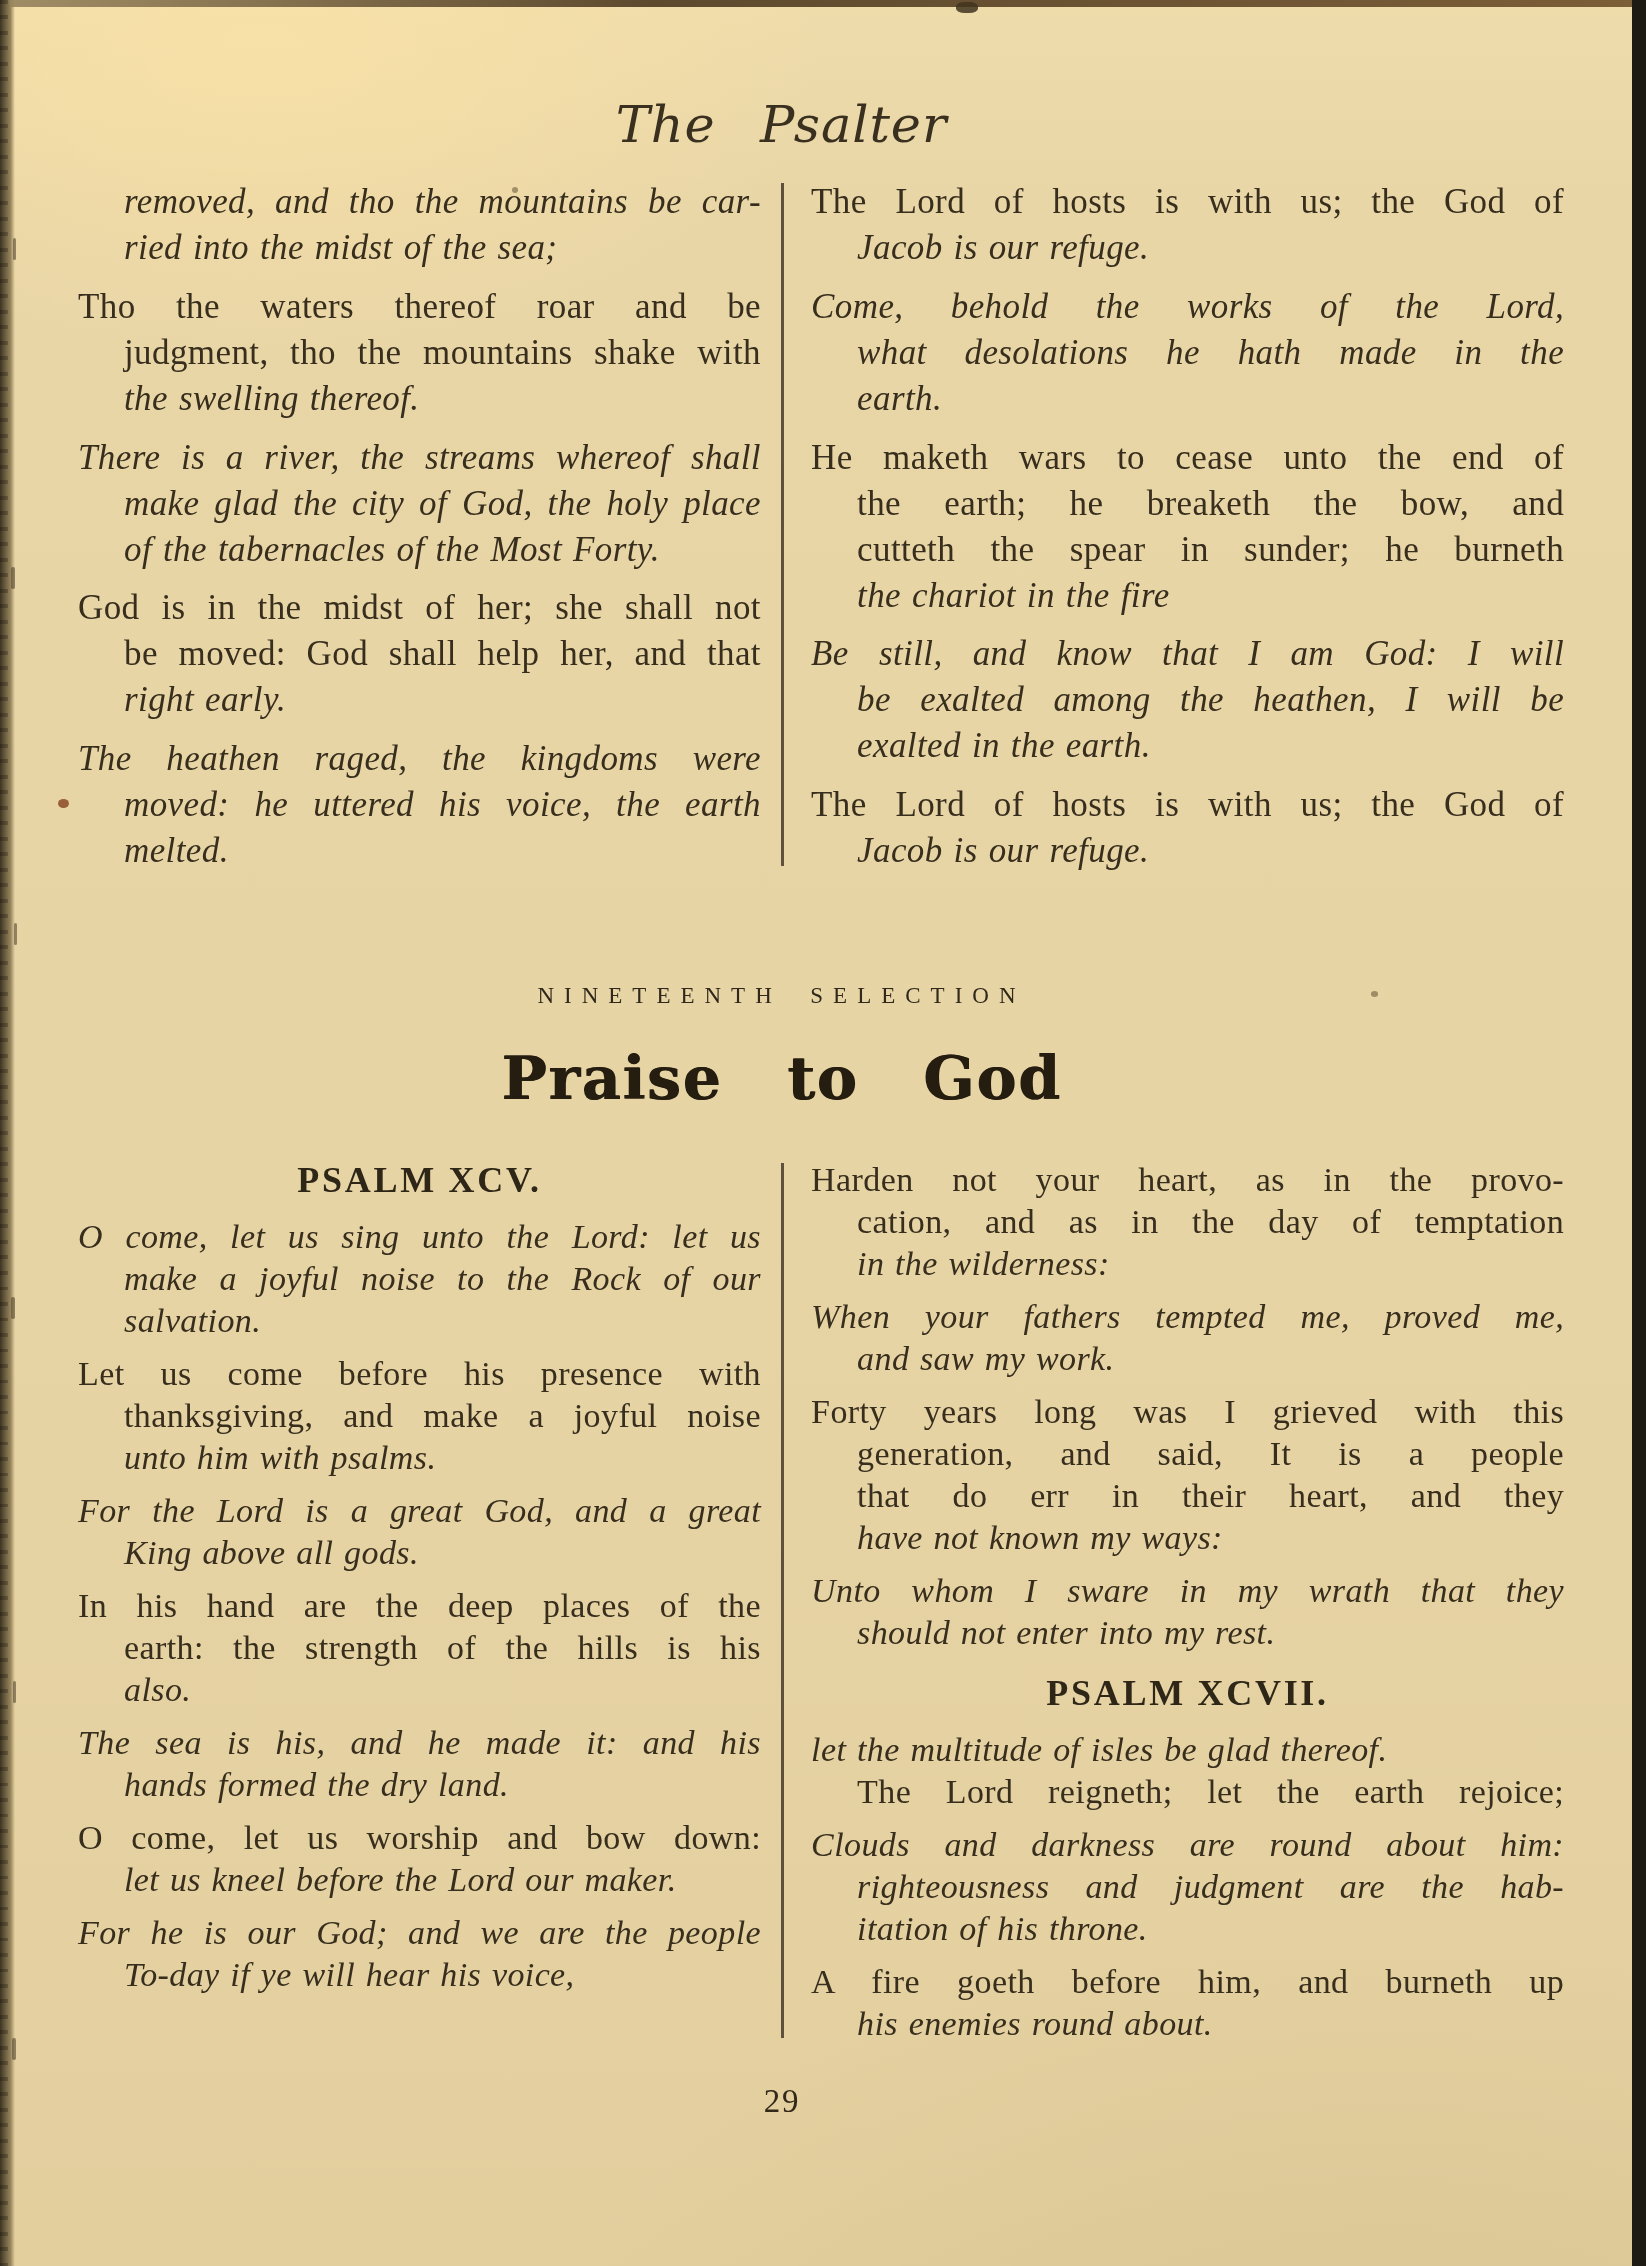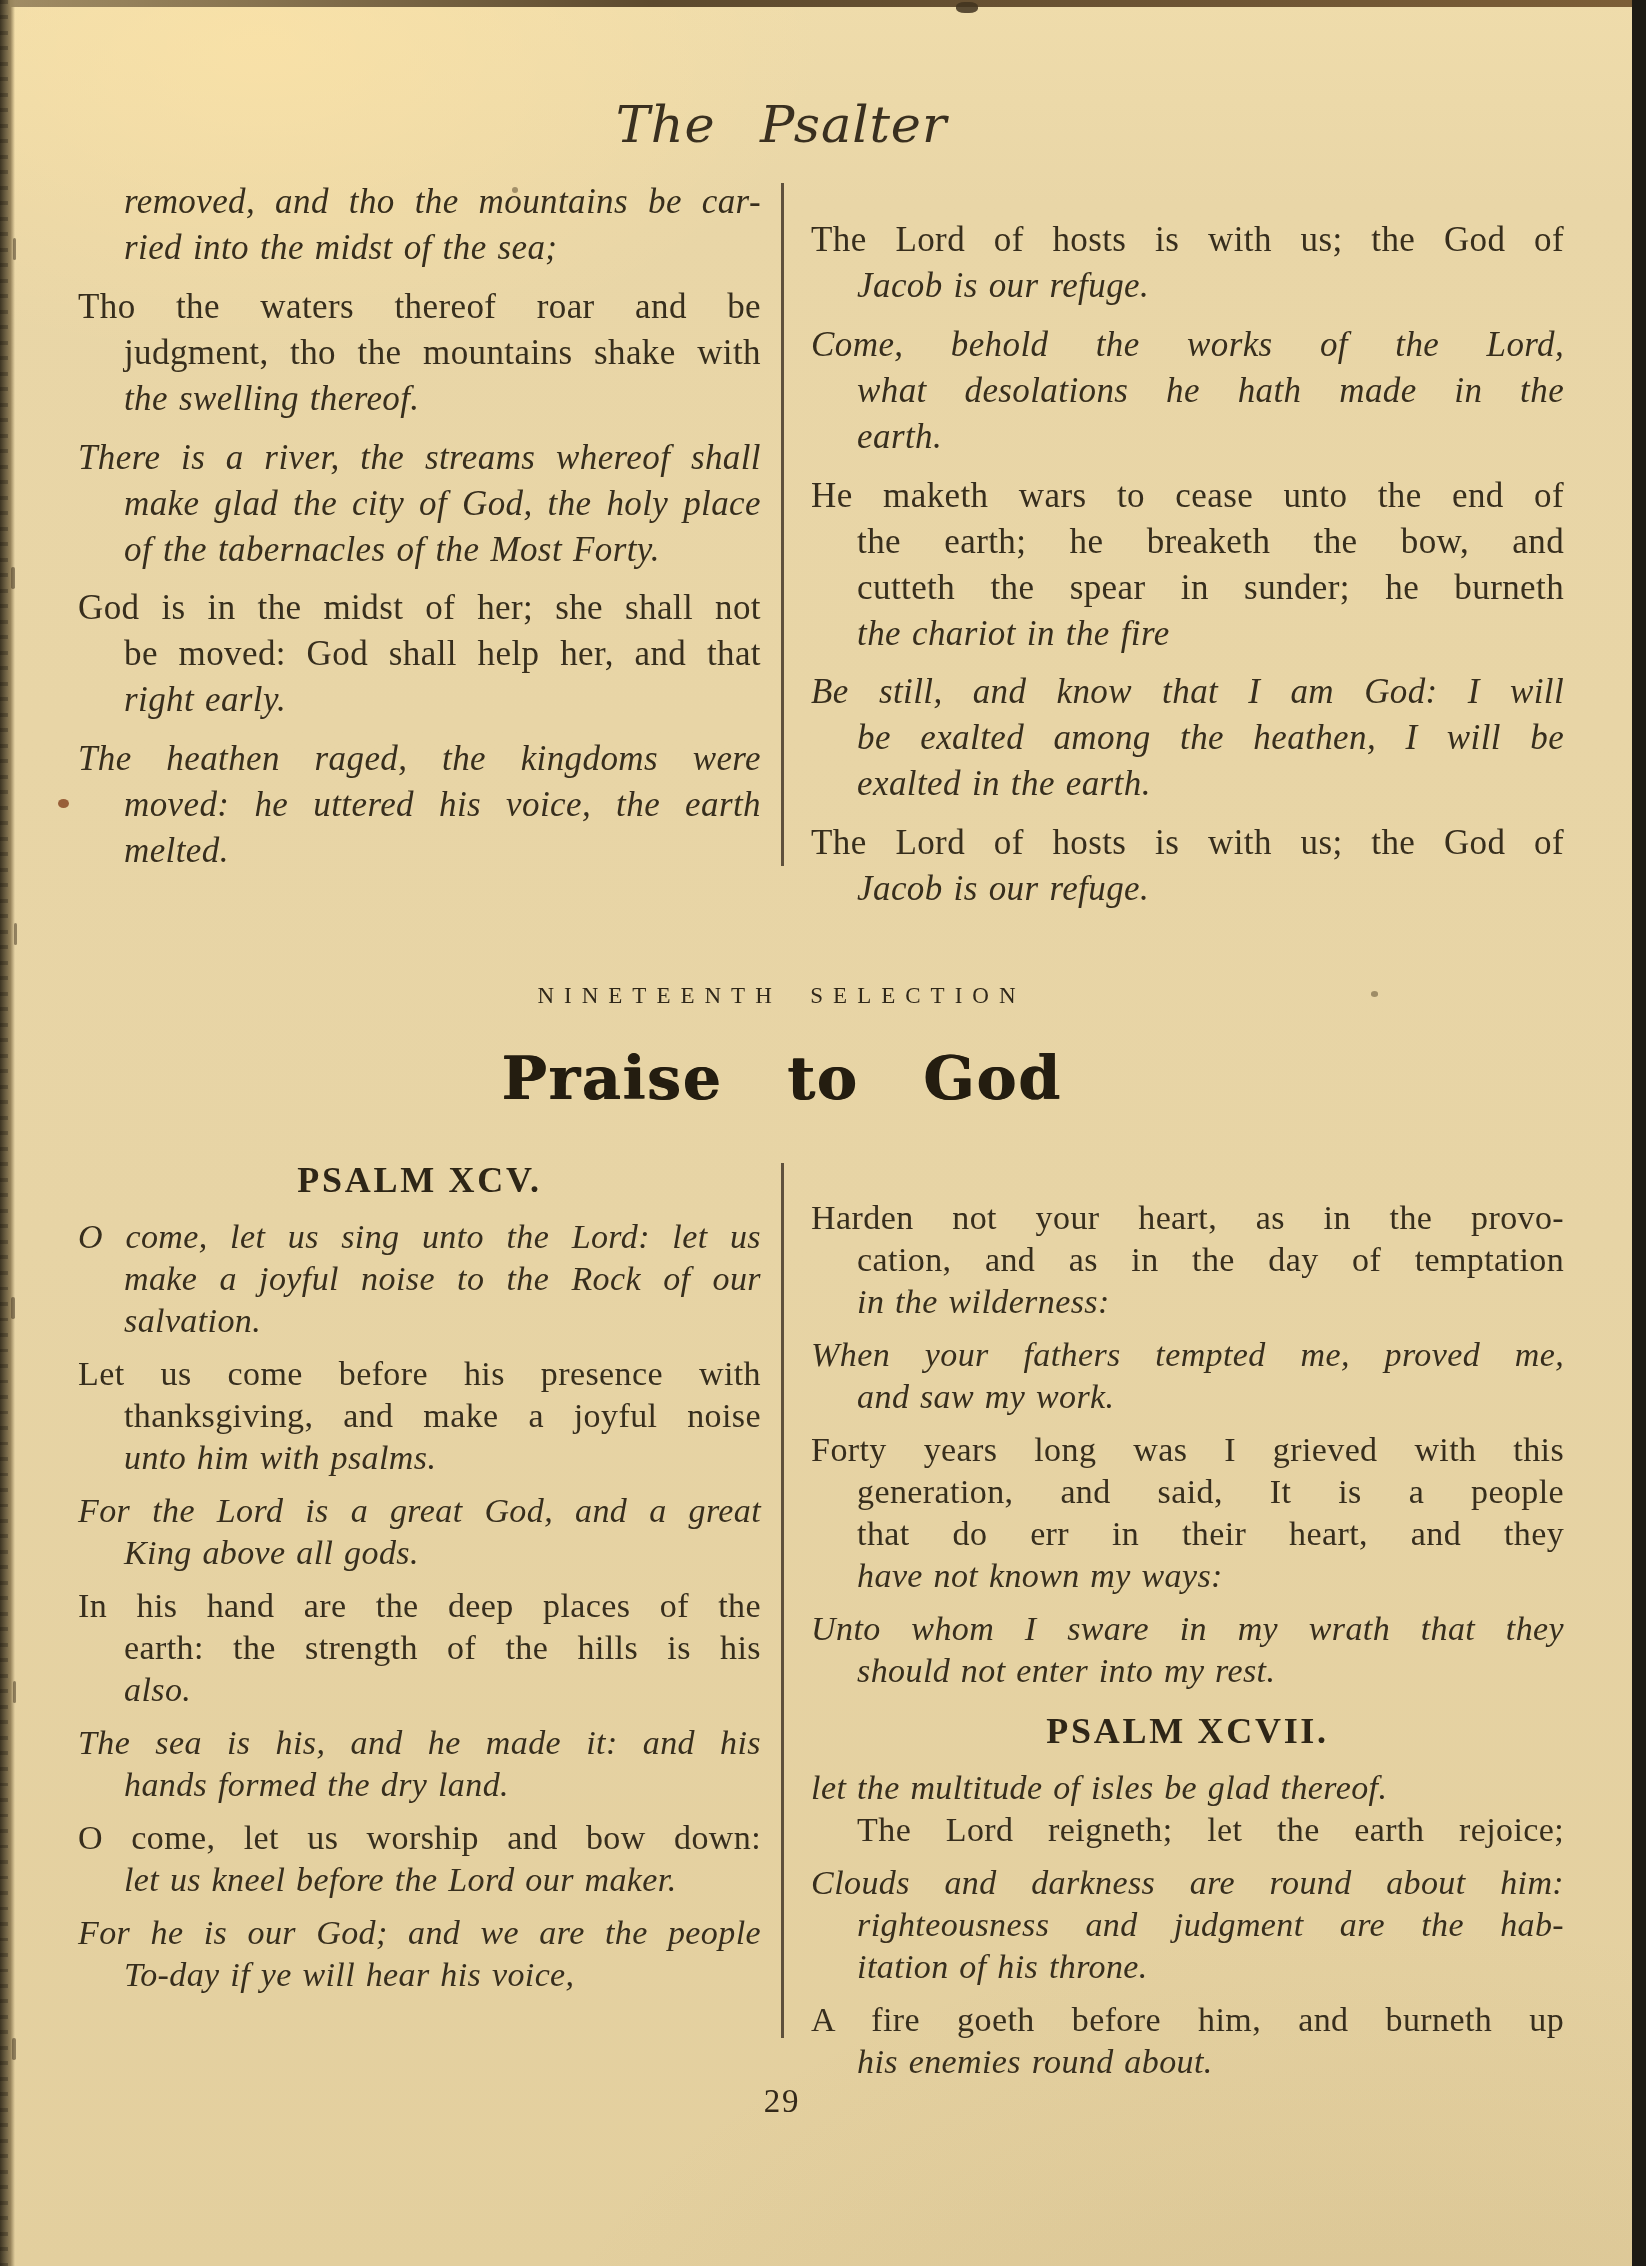--- a/index.html
+++ b/index.html
@@ -31,21 +31,21 @@
 
   .running-head{position:absolute;top:95px;left:0;width:1407px;text-align:center;
     font-family:"DejaVu Serif","Liberation Serif",serif;
     font-style:italic;font-size:51px;color:#3a3020;word-spacing:27.4px;letter-spacing:0.9px;}
 
   .cols{position:absolute;left:0;display:flex;align-items:flex-start;}
   .cols.top-section{top:179px;}
   .cols.bottom-section{top:1159px;}
   .col{position:relative;}
   .col.left-col{width:683px;}
-  .col.right-col{width:753px;margin-top:38px;}
+  .col.right-col{width:753px;}
   .divider{width:2.7px;background:#46392a;opacity:.85;}
   .divider.top-div{margin:3.7px 27.4px 0 20px;height:683px;}
   .divider.bottom-div{margin:3.7px 27.4px 0 20px;height:875px;}
 
   
   .verse{margin:0 0 12.8px 0;}
   .bottom-section .verse{margin-bottom:11px;}
   .verse:last-child{margin-bottom:0;}
   .verse.italic{font-style:italic;}
   .vline{text-align:justify;text-align-last:justify;letter-spacing:0.4px;word-spacing:1.8px;}

